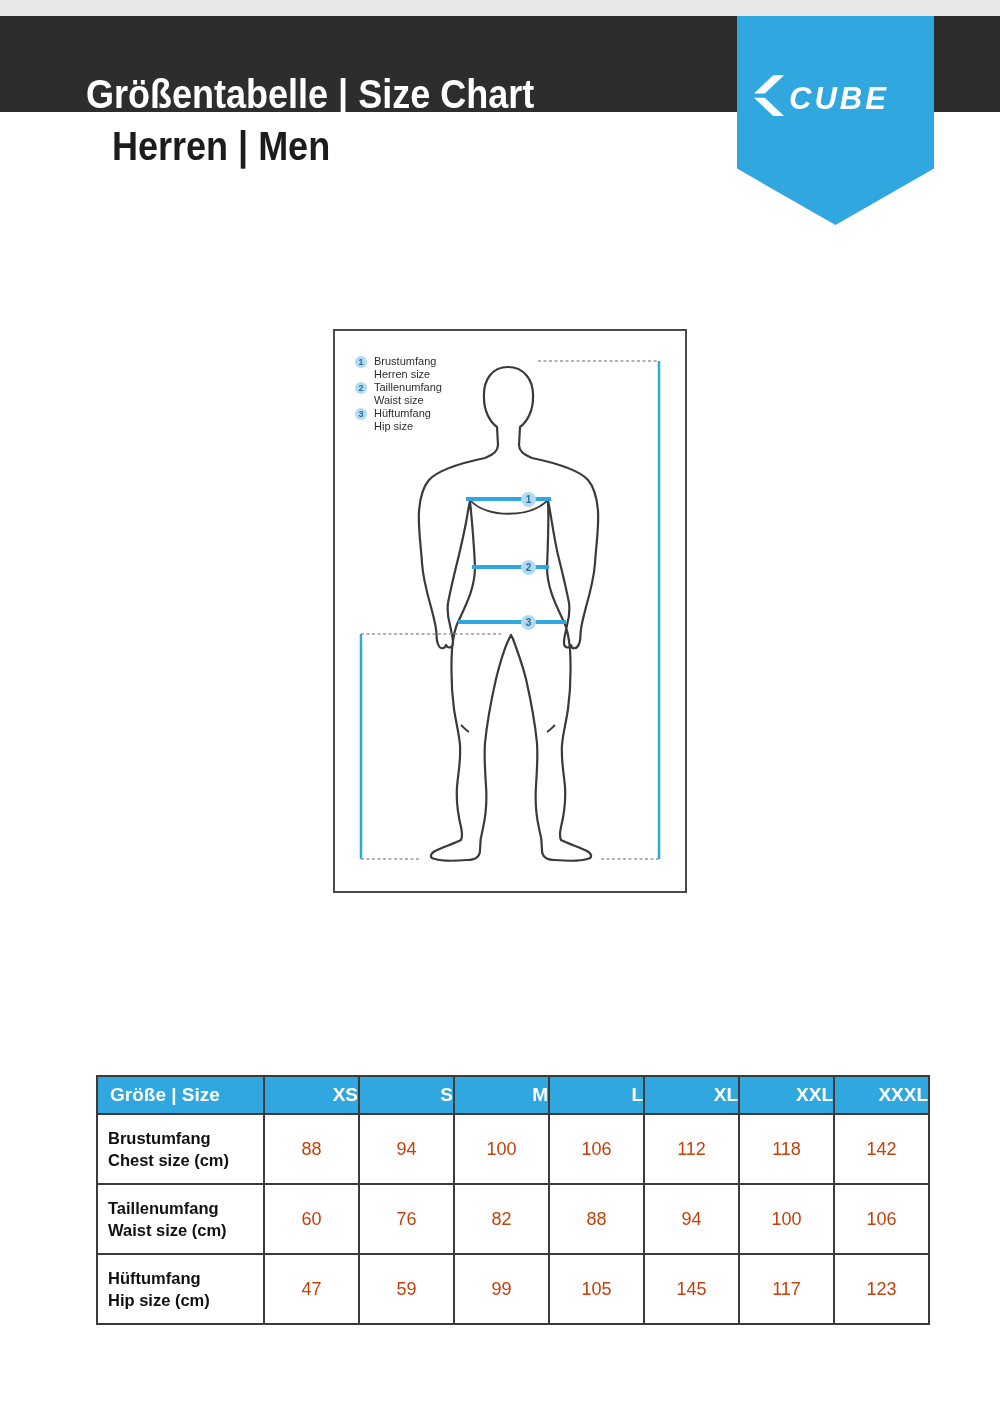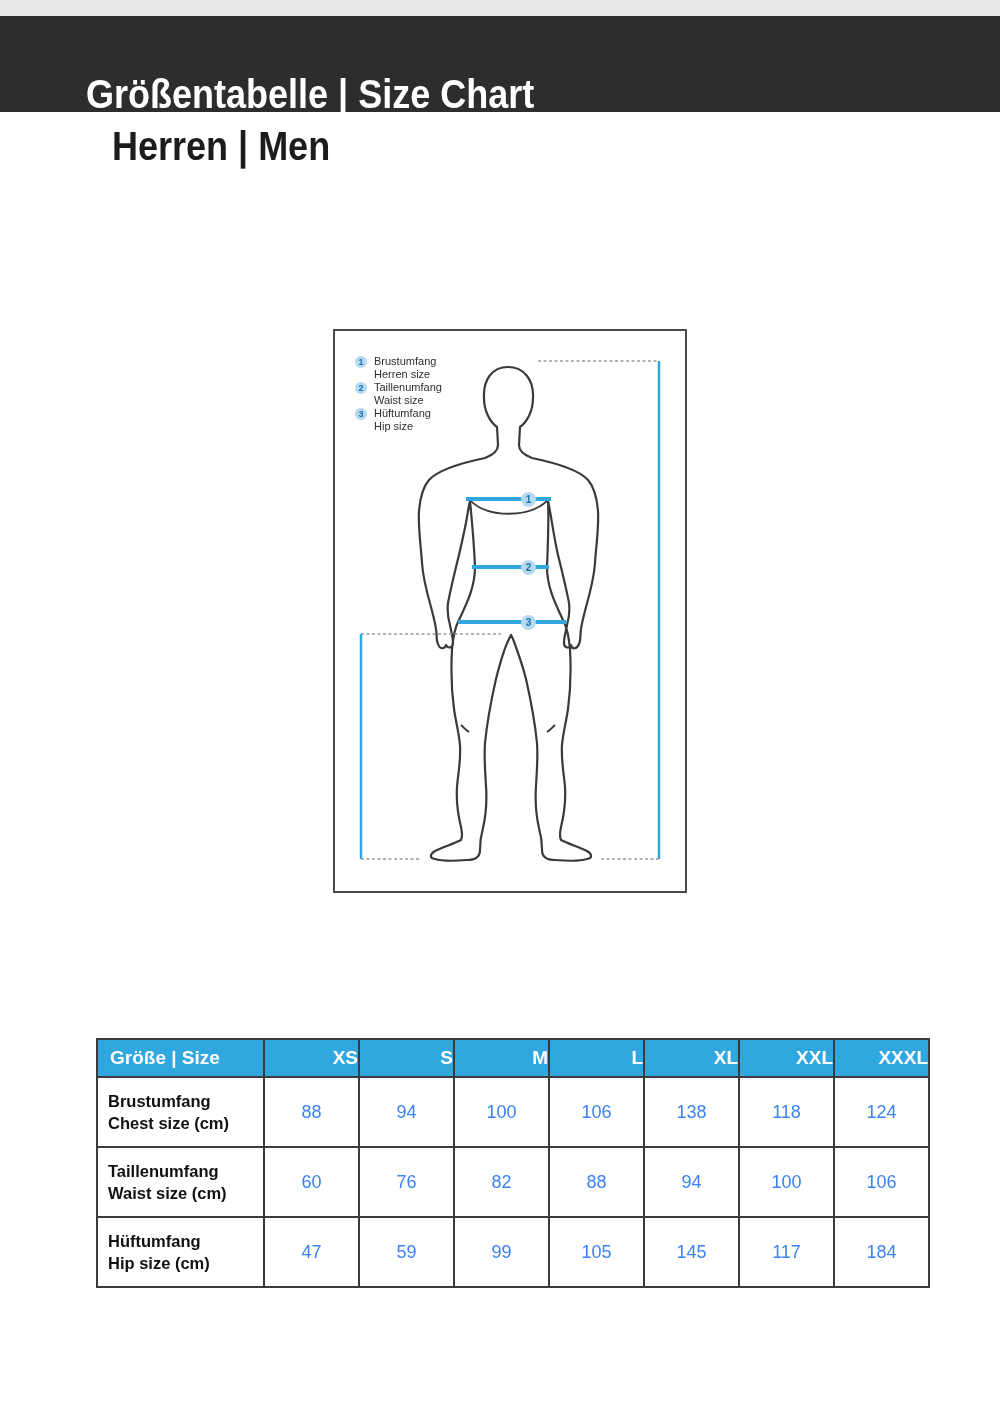--- a/index.html
+++ b/index.html
@@ -50,42 +50,53 @@
     position:absolute; width:15px; height:15px; border-radius:50%;
     background:#b5d9ef; color:#1b6fa8; font-size:10px; font-weight:bold;
     line-height:15px; text-align:center;
   }
   .mb-chest { left:186px; top:161px; }
   .mb-waist { left:186px; top:229px; }
   .mb-hip   { left:186px; top:284px; }
 
   
   .size-table {
-    position:absolute; left:96px; top:1022px; width:834px;
+    position:absolute; left:96px; top:1059px; width:834px;
     border-collapse:collapse; table-layout:fixed;
   }
   .size-table th, .size-table td { border:2px solid #3b3b3b; }
   .size-table thead th {
     background:#31a7e0; color:#ffffff; font-size:19px; font-weight:bold;
     height:36px; text-align:right; padding:0;
   }
   .size-table thead th.first { text-align:left; padding-left:12px; }
   .size-table tbody tr { height:70px; }
   .label-cell { padding-left:10px; font-weight:bold; font-size:16.5px; color:#111111; line-height:1.35; }
-  .val { text-align:center; font-size:18px; color:#3b82f6; font-weight:normal; }
+  .val { text-align:center; font-size:18px; color:#c2410c; font-weight:normal; }
 </style>
 </head>
 <body>
 
 <div class="page">
 
   <div class="topbar"></div>
   <div class="title">Größentabelle | Size Chart</div>
   <div class="subtitle">Herren | Men</div>
 
+  <div class="ribbon">
+    <div class="logo">
+      <span>
+        <svg width="30" height="44" viewBox="0 0 36 50">
+          <polygon points="23,0 36,0 13,22 0,22" fill="#ffffff"></polygon>
+          <polygon points="0,27 13,27 36,49 23,49" fill="#ffffff"></polygon>
+        </svg>
+      </span>
+      <span class="brand-name">CUBE</span>
+    </div>
+  </div>
 
   <div class="figure-box">
 
     <svg class="diagram" width="350" height="560" viewBox="0 0 350 560">
 
       <path fill="#ffffff" stroke="#3a3a3a" stroke-width="2.2" stroke-linejoin="round" stroke-linecap="round" d="
         M 173 36
         C 189 36 199 49 198 67
         C 198 80 192 91 185 96
         L 184 114
@@ -228,23 +239,23 @@
     <tbody>
       <tr>
         <td class="label-cell">
           <div>Brustumfang</div>
           <div>Chest size (cm)</div>
         </td>
         <td class="val">88</td>
         <td class="val">94</td>
         <td class="val">100</td>
         <td class="val">106</td>
-        <td class="val">138</td>
+        <td class="val">112</td>
         <td class="val">118</td>
-        <td class="val">124</td>
+        <td class="val">142</td>
       </tr>
       <tr>
         <td class="label-cell">
           <div>Taillenumfang</div>
           <div>Waist size (cm)</div>
         </td>
         <td class="val">60</td>
         <td class="val">76</td>
         <td class="val">82</td>
         <td class="val">88</td>
@@ -256,18 +267,18 @@
         <td class="label-cell">
           <div>Hüftumfang</div>
           <div>Hip size (cm)</div>
         </td>
         <td class="val">47</td>
         <td class="val">59</td>
         <td class="val">99</td>
         <td class="val">105</td>
         <td class="val">145</td>
         <td class="val">117</td>
-        <td class="val">184</td>
+        <td class="val">123</td>
       </tr>
     </tbody>
   </table>
 
 </div>
 
 </body></html>

